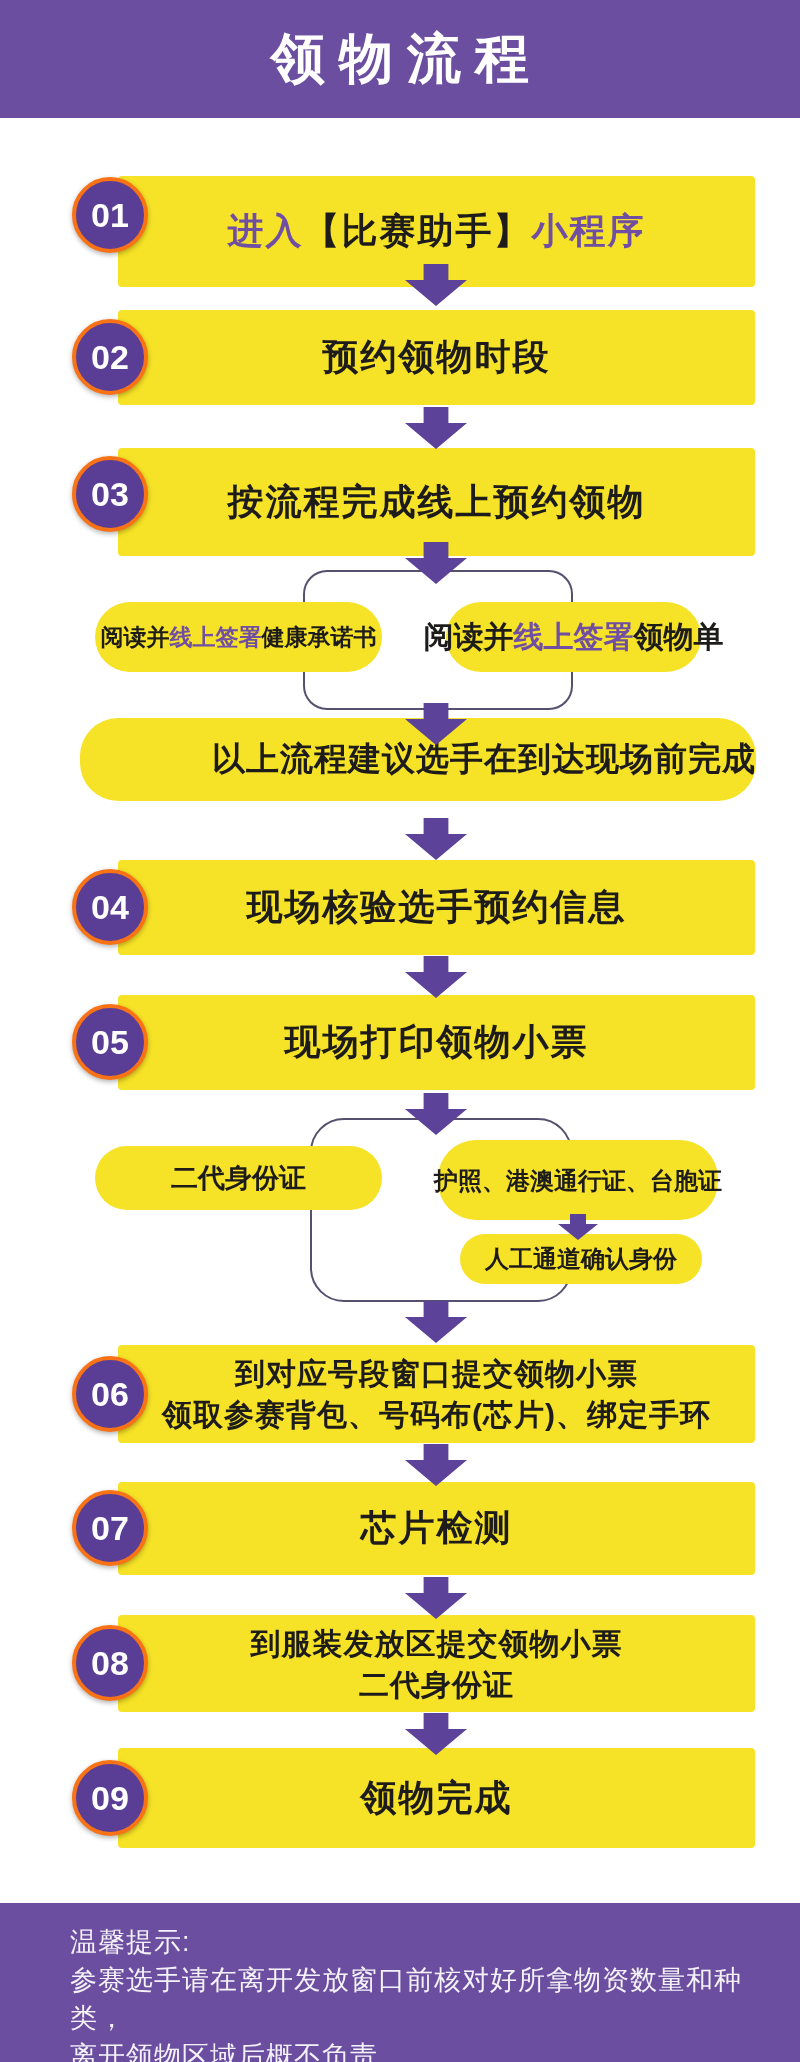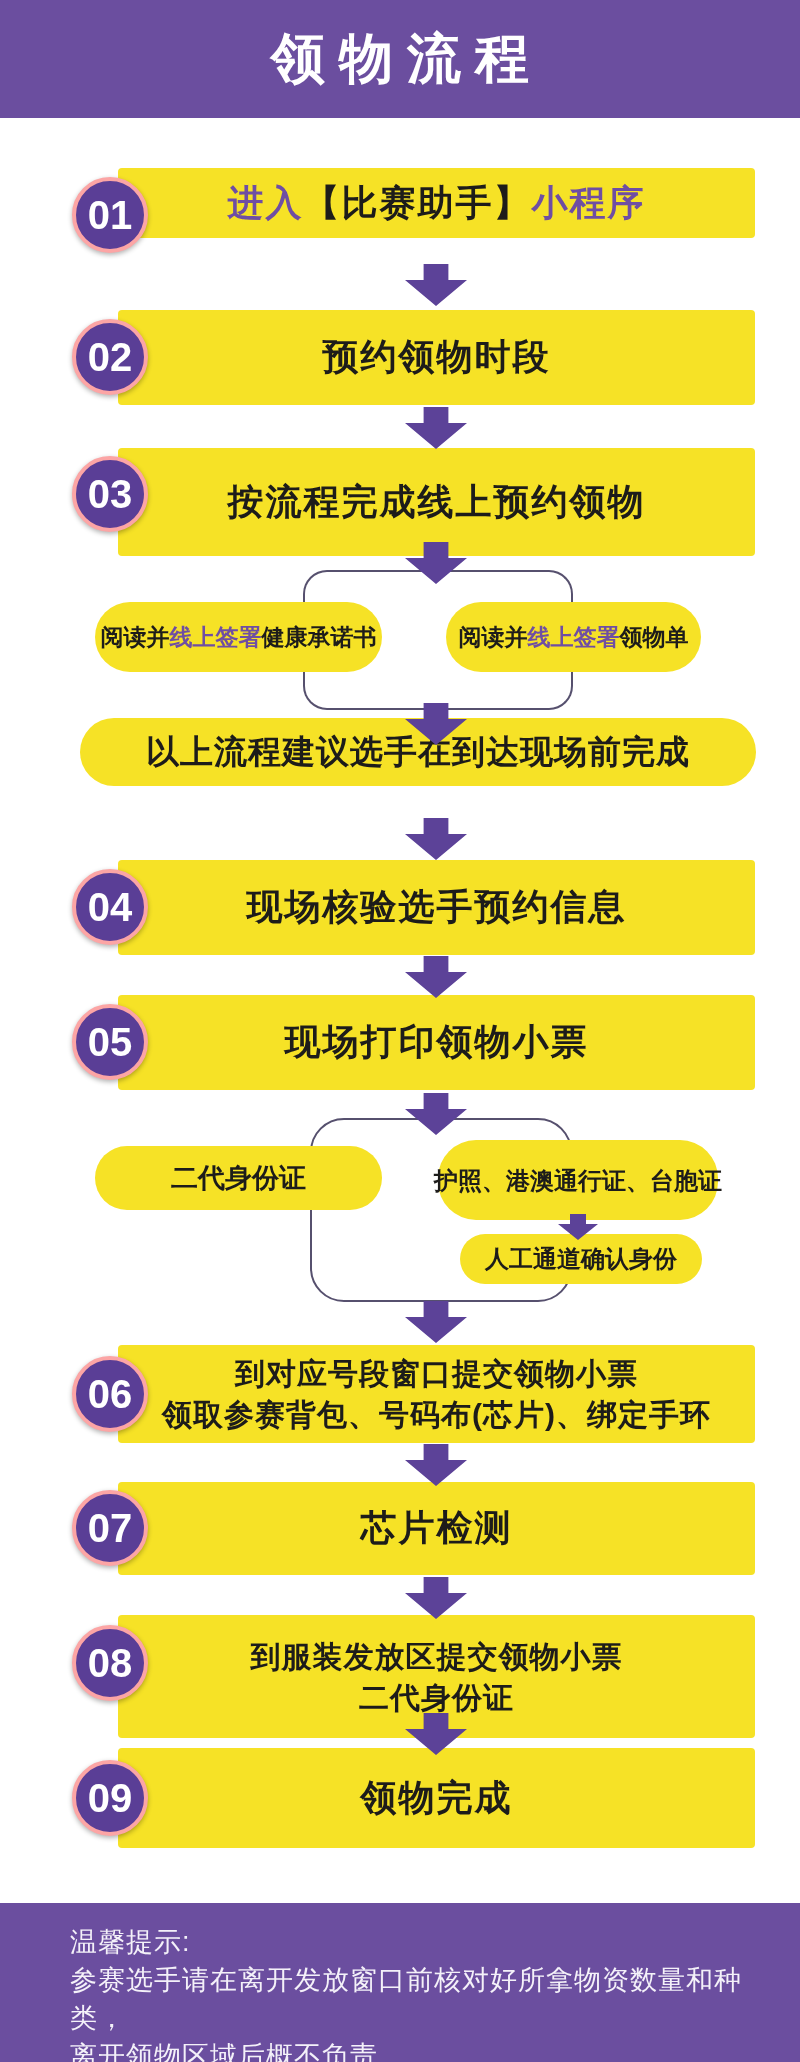--- a/index.html
+++ b/index.html
@@ -29,22 +29,22 @@
     position:absolute;left:118px;width:637px;background:var(--yellow);border-radius:4px;
     display:flex;flex-direction:column;align-items:center;justify-content:center;z-index:1;
   }
   .step-text{font-weight:bold;font-size:36px;color:var(--dark);letter-spacing:2px;white-space:nowrap;}
   .step-text2{font-weight:bold;font-size:30px;line-height:41px;color:var(--dark);letter-spacing:1px;white-space:nowrap;text-align:center;}
   .seg-accent{color:var(--accent);}
   .seg-dark{color:var(--dark);}
   
   .circle{
     position:absolute;left:72px;width:68px;height:68px;border-radius:50%;
-    background:var(--circle);border:4px solid #fca5a5;box-shadow:0 2px 5px rgba(0,0,0,.3);
-    color:#fff;font-size:40px;font-weight:bold;
+    background:var(--circle);border:4px solid #f97316;box-shadow:0 2px 5px rgba(0,0,0,.3);
+    color:#fff;font-size:34px;font-weight:bold;
     display:flex;align-items:center;justify-content:center;z-index:4;
   }
   
   .arrow{
     position:absolute;left:405px;width:62px;height:42px;background:var(--arrow);z-index:3;
     clip-path:polygon(30% 0,70% 0,70% 38%,100% 38%,50% 100%,0 38%,30% 38%);
   }
   .arrow.small{left:558px;width:40px;height:26px;}
   
   .bracket-top{position:absolute;left:303px;top:570px;width:270px;height:36px;
@@ -53,36 +53,36 @@
     border:2.5px solid var(--line);border-top:none;border-radius:0 0 24px 24px;z-index:0;box-sizing:border-box;}
   .branch-rect{position:absolute;left:310px;top:1118px;width:262px;height:184px;
     border:2.5px solid var(--line);border-radius:34px;z-index:0;box-sizing:border-box;}
   
   .pill{
     position:absolute;background:var(--yellow);border-radius:38px;z-index:2;
     display:flex;flex-direction:column;align-items:center;justify-content:center;
     font-weight:bold;color:var(--dark);white-space:nowrap;
   }
   .pill-b1l{left:95px;top:602px;width:287px;height:70px;font-size:23px;}
-  .pill-b1r{left:446px;top:602px;width:255px;height:70px;font-size:23px;}
-  .pill-note{left:80px;top:718px;width:676px;height:68px;font-size:33px;letter-spacing:1px;}
+  .pill-b1r{left:446px;top:602px;width:255px;height:70px;font-size:30px;}
+  .pill-note{left:80px;top:718px;width:676px;height:83px;font-size:33px;letter-spacing:1px;align-items:flex-end;}
   .pill-b2l{left:95px;top:1146px;width:287px;height:64px;font-size:27px;}
   .pill-b2r{left:438px;top:1140px;width:280px;height:80px;font-size:24px;line-height:31px;}
   .pill-sub{left:460px;top:1234px;width:242px;height:50px;font-size:24px;}
 </style>
 </head>
 <body>
 
 <div class="page">
 
   <div class="banner hdr">
     <div class="hdr-title">领物流程</div>
   </div>
 
-  <div class="step-box" style="top:168px;height:70px;">
+  <div class="step-box" style="top:176px;height:111px;">
     <div class="step-text"><span class="seg-accent">进入</span><span class="seg-dark">【比赛助手】</span><span class="seg-accent">小程序</span></div>
   </div>
   <div class="circle" style="top:177px;">01</div>
   <div class="arrow" style="top:264px;"></div>
 
   <div class="step-box" style="top:310px;height:95px;">
     <div class="step-text">预约领物时段</div>
   </div>
   <div class="circle" style="top:319px;">02</div>
   <div class="arrow" style="top:407px;"></div>
@@ -139,21 +139,21 @@
   </div>
   <div class="circle" style="top:1356px;">06</div>
   <div class="arrow" style="top:1444px;"></div>
 
   <div class="step-box" style="top:1482px;height:93px;justify-content:center;">
     <div class="step-text">芯片检测</div>
   </div>
   <div class="circle" style="top:1490px;">07</div>
   <div class="arrow" style="top:1577px;"></div>
 
-  <div class="step-box" style="top:1615px;height:123px;">
+  <div class="step-box" style="top:1615px;height:97px;">
     <div class="step-text2">到服装发放区提交领物小票</div>
     <div class="step-text2">二代身份证</div>
   </div>
   <div class="circle" style="top:1625px;">08</div>
   <div class="arrow" style="top:1713px;"></div>
 
   <div class="step-box" style="top:1748px;height:100px;">
     <div class="step-text">领物完成</div>
   </div>
   <div class="circle" style="top:1760px;">09</div>

